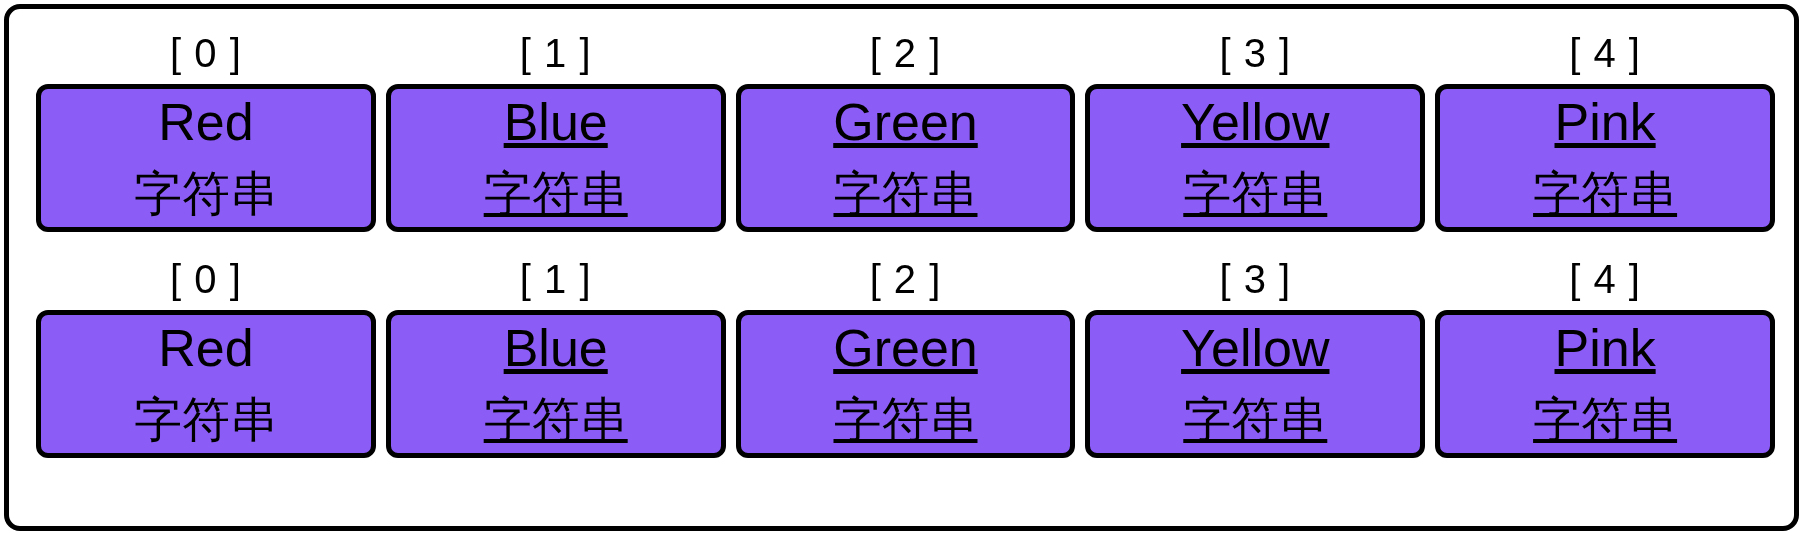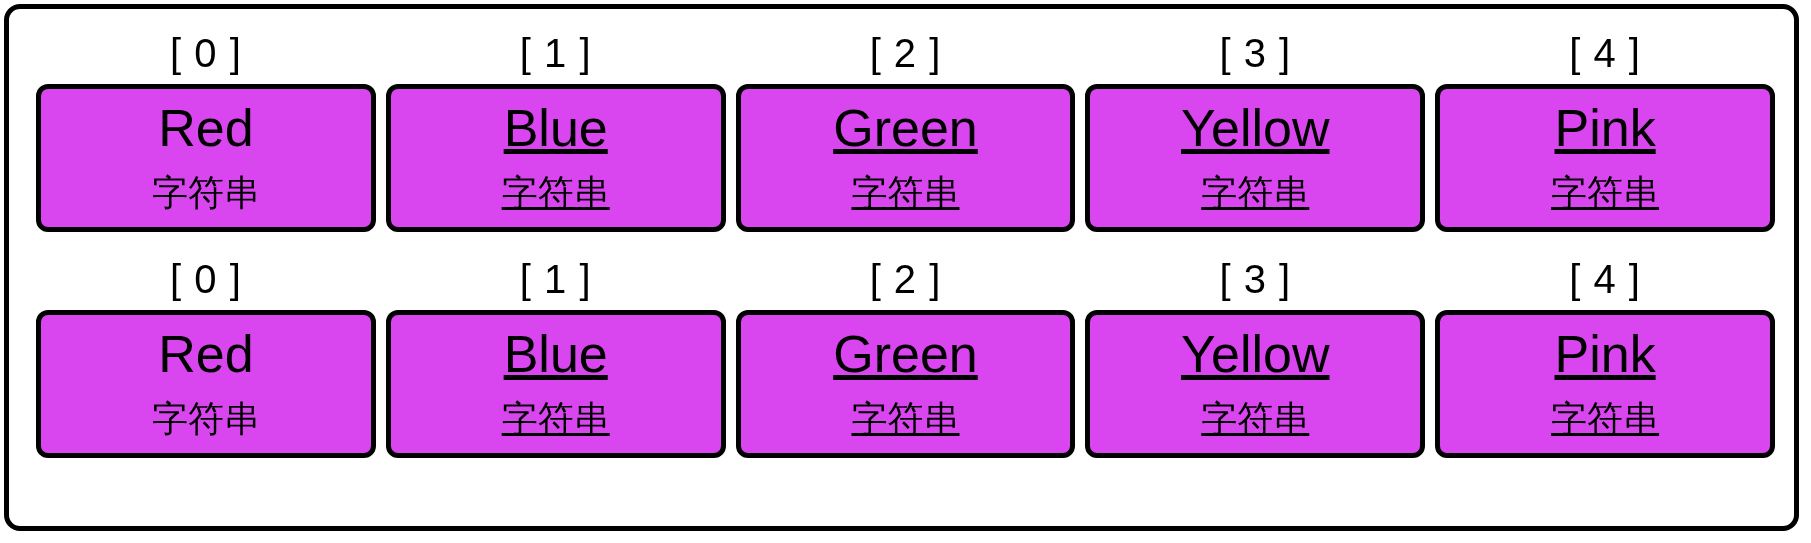--- a/index.html
+++ b/index.html
@@ -76,39 +76,39 @@
   
   .cell-strip {
     display: flex;
     flex-direction: row;
     width: 100%;
     height: 148px;
   }
   .array-cell {
     flex: 1 1 0;
     box-sizing: border-box;
-    background: #d946ef;
+    background: #8b5cf6;
     border: 5px solid #000000;
     border-radius: 12px;
     display: flex;
     flex-direction: column;
     align-items: center;
     justify-content: center;
     overflow: hidden;
   }
   .array-cell + .array-cell { margin-left: 10px; text-decoration: underline; }
 
   .cell-name {
     font-size: 52px;
     line-height: 1.02;
     color: #000000;
     white-space: nowrap;
   }
   .cell-type {
-    font-size: 36px;
+    font-size: 48px;
     line-height: 1.12;
     color: #000000;
     white-space: nowrap;
     margin-top: 18px;
   }
 </style>
 </head>
 <body>
 
 <div id="canvas">

